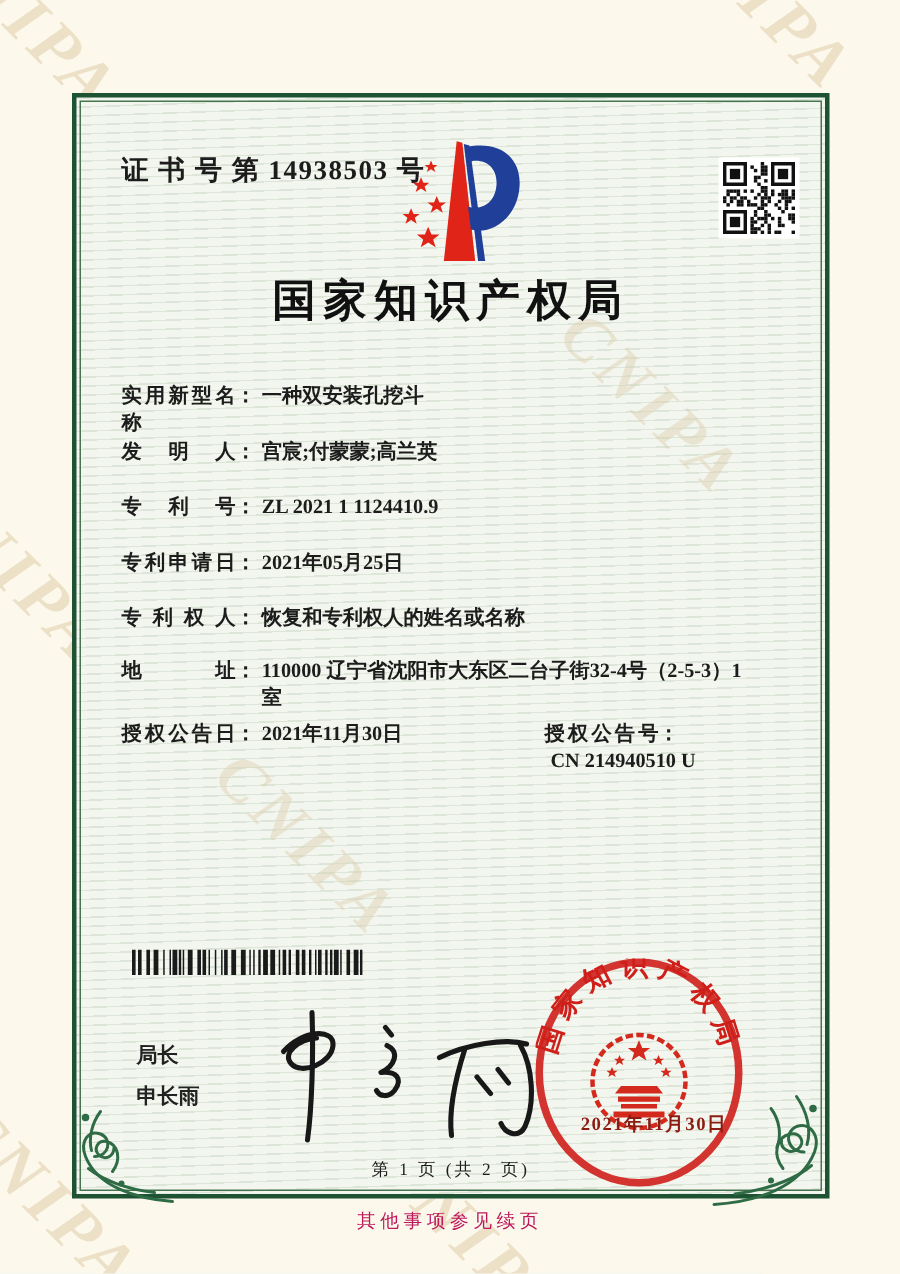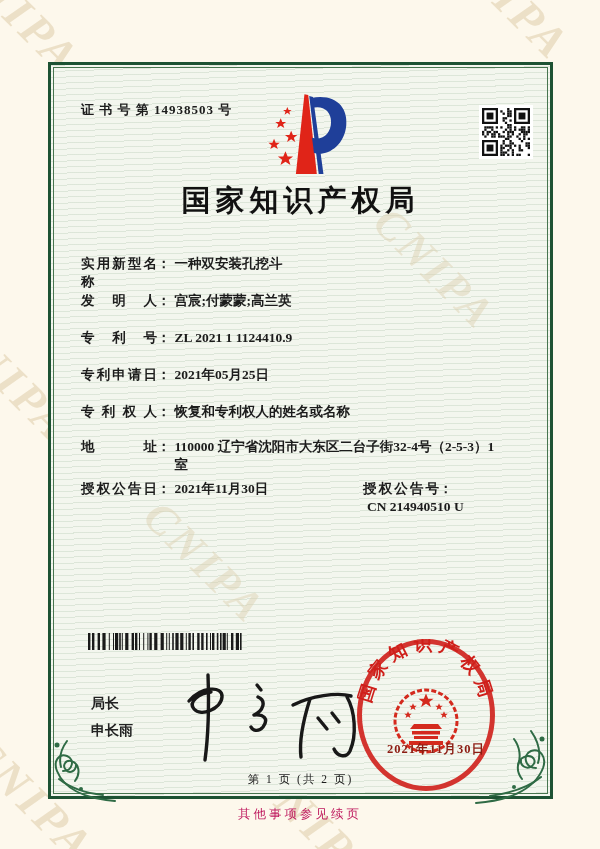--- a/index.html
+++ b/index.html
@@ -31,21 +31,21 @@
     position:absolute;left:48px;top:62px;width:505px;height:737px;
     border:3px solid #1d5233;box-sizing:border-box;
     background:
       repeating-linear-gradient(178deg,rgba(140,172,140,.22) 0 1px,rgba(255,255,255,0) 1px 6px),
       #f3f6ee;
     z-index:2;
   }
   .frame-inner{position:absolute;inset:2px;border:1px solid #47754f;pointer-events:none;}
   .content{position:absolute;inset:0;z-index:3;}
   
-  .certno{position:absolute;left:30px;top:36px;font-size:13px;font-weight:600;letter-spacing:1px;}
+  .certno{position:absolute;left:30px;top:36px;font-size:18px;font-weight:600;letter-spacing:1px;}
   .logo{position:absolute;left:205px;top:26px;width:95px;height:88px;}
   .qr{position:absolute;left:428px;top:40px;width:48px;height:48px;background:#fff;padding:3px;}
   .title{position:absolute;left:0;right:0;top:116px;text-align:center;
     font-size:29px;font-weight:bold;letter-spacing:5px;color:#111;}
   
   .field-row{position:absolute;left:30px;right:26px;font-size:13.5px;font-weight:600;line-height:18px;}
   .flabel{display:inline-block;width:76px;text-align:justify;text-align-last:justify;vertical-align:top;}
   .fcolon{vertical-align:top;}
   .fvalue{display:inline-block;vertical-align:top;margin-left:4px;max-width:350px;white-space:pre-line;}
   .pair2{position:absolute;left:282px;top:0;}

